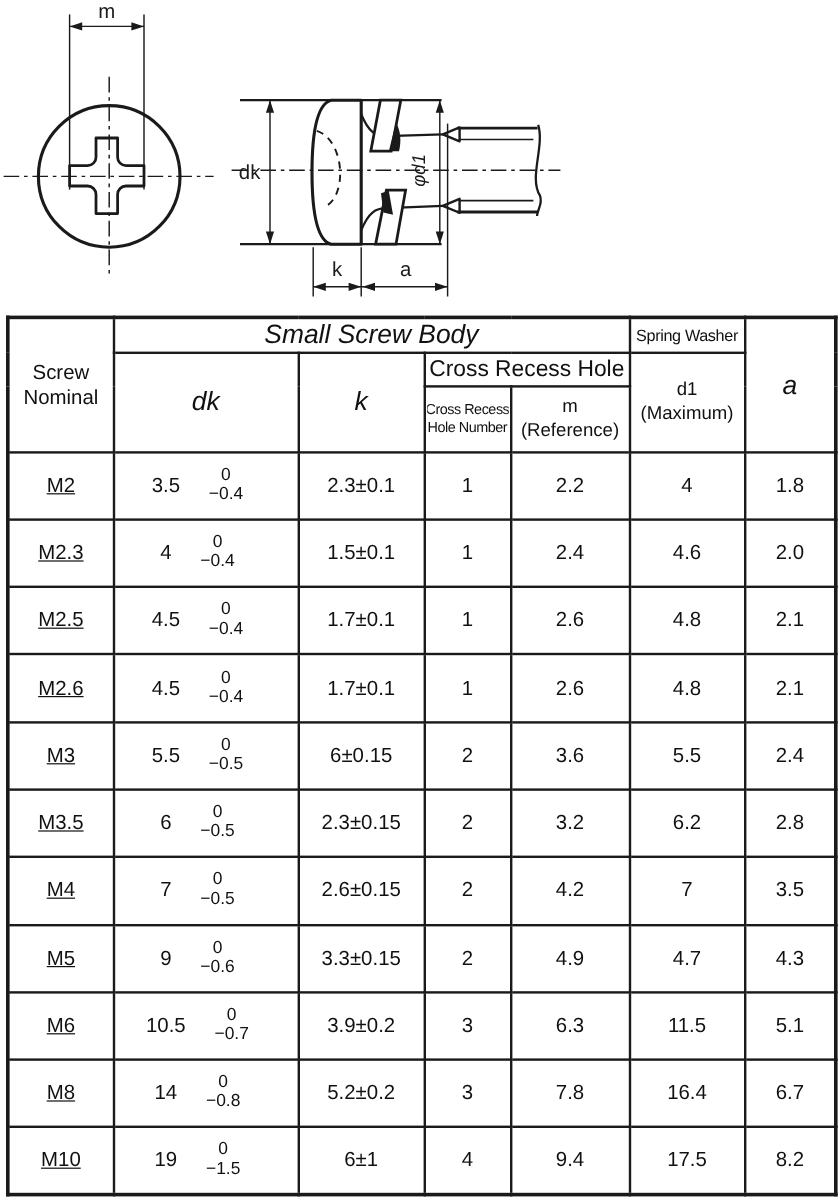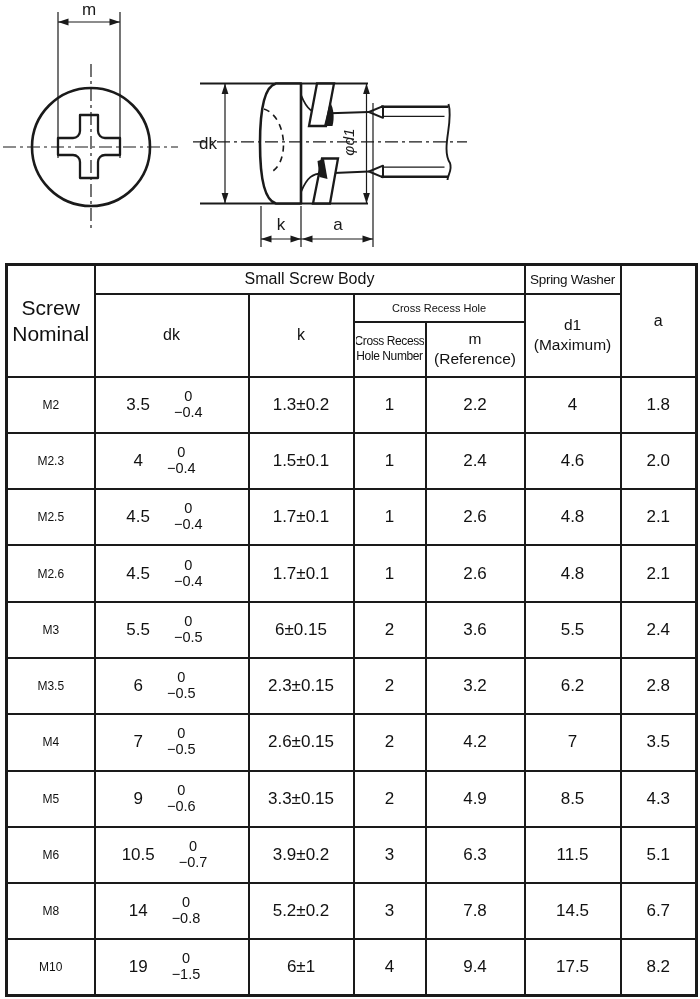--- a/index.html
+++ b/index.html
@@ -18,28 +18,28 @@
   }
   table.spec th, table.spec td{
     border:2px solid #1a1a1a;text-align:center;vertical-align:middle;
     padding:0;font-weight:400;color:#111;overflow:hidden;
   }
   tr.hr1{height:29px;}
   tr.hr2{height:28px;}
   tr.hr3{height:55px;}
   tbody tr{height:56.3px;}
 
-  .h-main{font-size:16px;}
-  .h-nominal{font-size:21px;line-height:1.25;margin-left:48px;}
+  .h-main{font-size:22px;font-style:italic;}
+  .h-nominal{font-size:17px;line-height:1.25;margin-left:48px;}
   .h-cond{font-size:13.5px;letter-spacing:-0.3px;border-radius:10px;}
-  .h-sub{font-size:11px;}
+  .h-sub{font-size:19px;}
   .h-small{font-size:12px;line-height:1.25;letter-spacing:-0.4px;border-radius:12px;}
   .h-two{font-size:15.5px;line-height:1.3;}
 
-  td.nominal{font-weight:700;font-size:12px;}
+  td.nominal{font-weight:700;font-size:17px;text-decoration:underline;}
   td.val{font-size:17px;}
   .dk-wrap{display:flex;align-items:center;justify-content:center;gap:24px;transform:translateX(-7px);}
   .dk-wrap .val{font-size:17px;}
   .tol{display:inline-flex;flex-direction:column;align-items:center;font-size:14.5px;line-height:1.1;}
 </style>
 </head>
 <body>
 
 <svg class="drawing" width="700" height="258" viewBox="0 0 700 258">
 
@@ -177,21 +177,21 @@
     <td class="nominal">M2</td>
     <td>
       <div class="dk-wrap">
         <span class="val">3.5</span>
         <span class="tol">
           <span>0</span>
           <span>−0.4</span>
         </span>
       </div>
     </td>
-    <td class="val">1.3±0.2</td>
+    <td class="val">2.3±0.1</td>
     <td class="val">1</td>
     <td class="val">2.2</td>
     <td class="val">4</td>
     <td class="val">1.8</td>
   </tr>
 
   <tr>
     <td class="nominal">M2.3</td>
     <td>
       <div class="dk-wrap">
@@ -306,21 +306,21 @@
         <span class="val">9</span>
         <span class="tol">
           <span>0</span>
           <span>−0.6</span>
         </span>
       </div>
     </td>
     <td class="val">3.3±0.15</td>
     <td class="val">2</td>
     <td class="val">4.9</td>
-    <td class="val">8.5</td>
+    <td class="val">4.7</td>
     <td class="val">4.3</td>
   </tr>
 
   <tr>
     <td class="nominal">M6</td>
     <td>
       <div class="dk-wrap">
         <span class="val">10.5</span>
         <span class="tol">
           <span>0</span>
@@ -342,21 +342,21 @@
         <span class="val">14</span>
         <span class="tol">
           <span>0</span>
           <span>−0.8</span>
         </span>
       </div>
     </td>
     <td class="val">5.2±0.2</td>
     <td class="val">3</td>
     <td class="val">7.8</td>
-    <td class="val">14.5</td>
+    <td class="val">16.4</td>
     <td class="val">6.7</td>
   </tr>
 
   <tr>
     <td class="nominal">M10</td>
     <td>
       <div class="dk-wrap">
         <span class="val">19</span>
         <span class="tol">
           <span>0</span>

